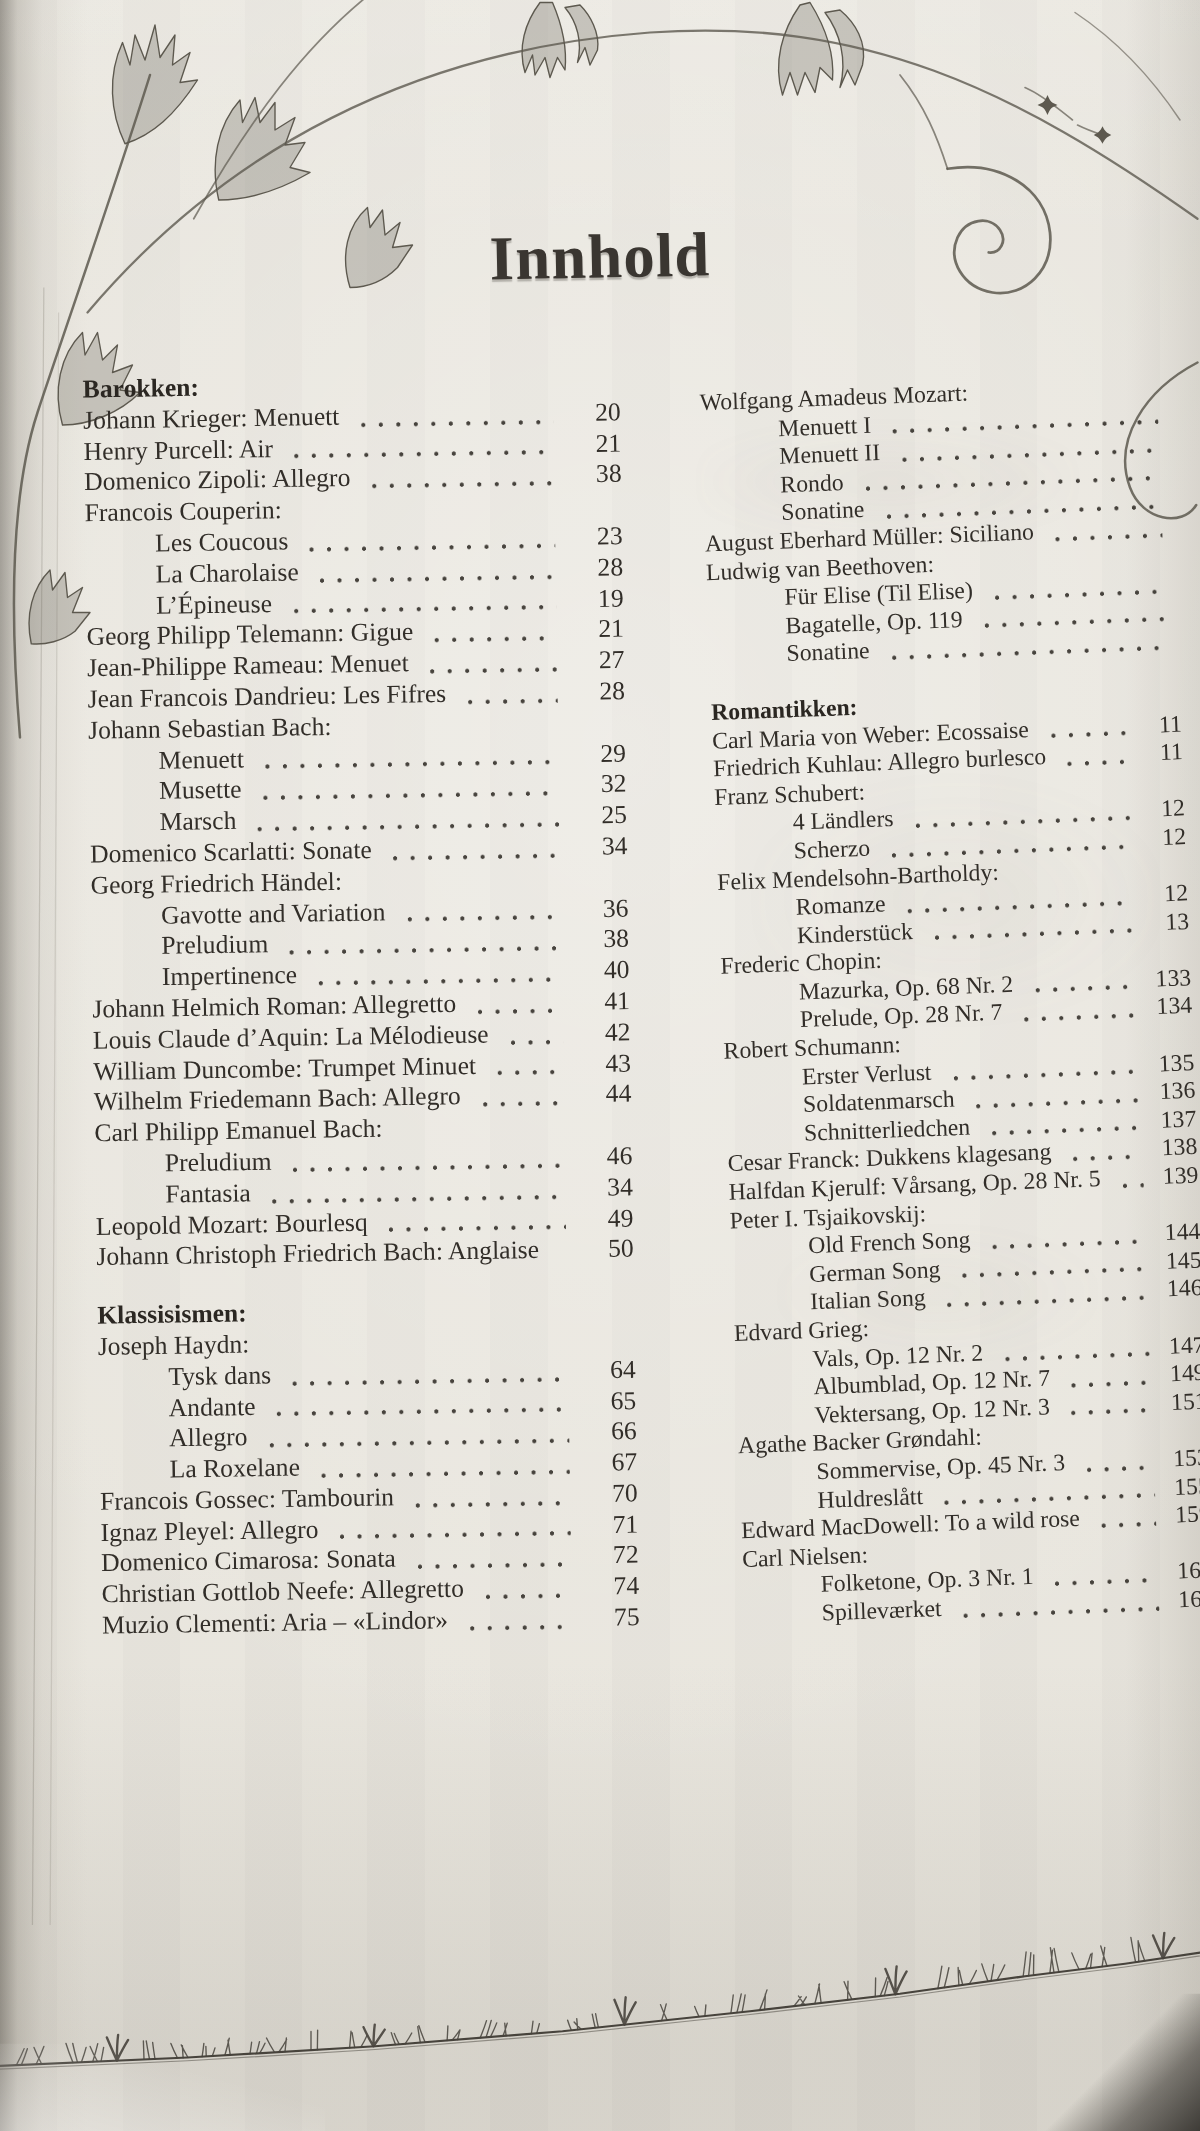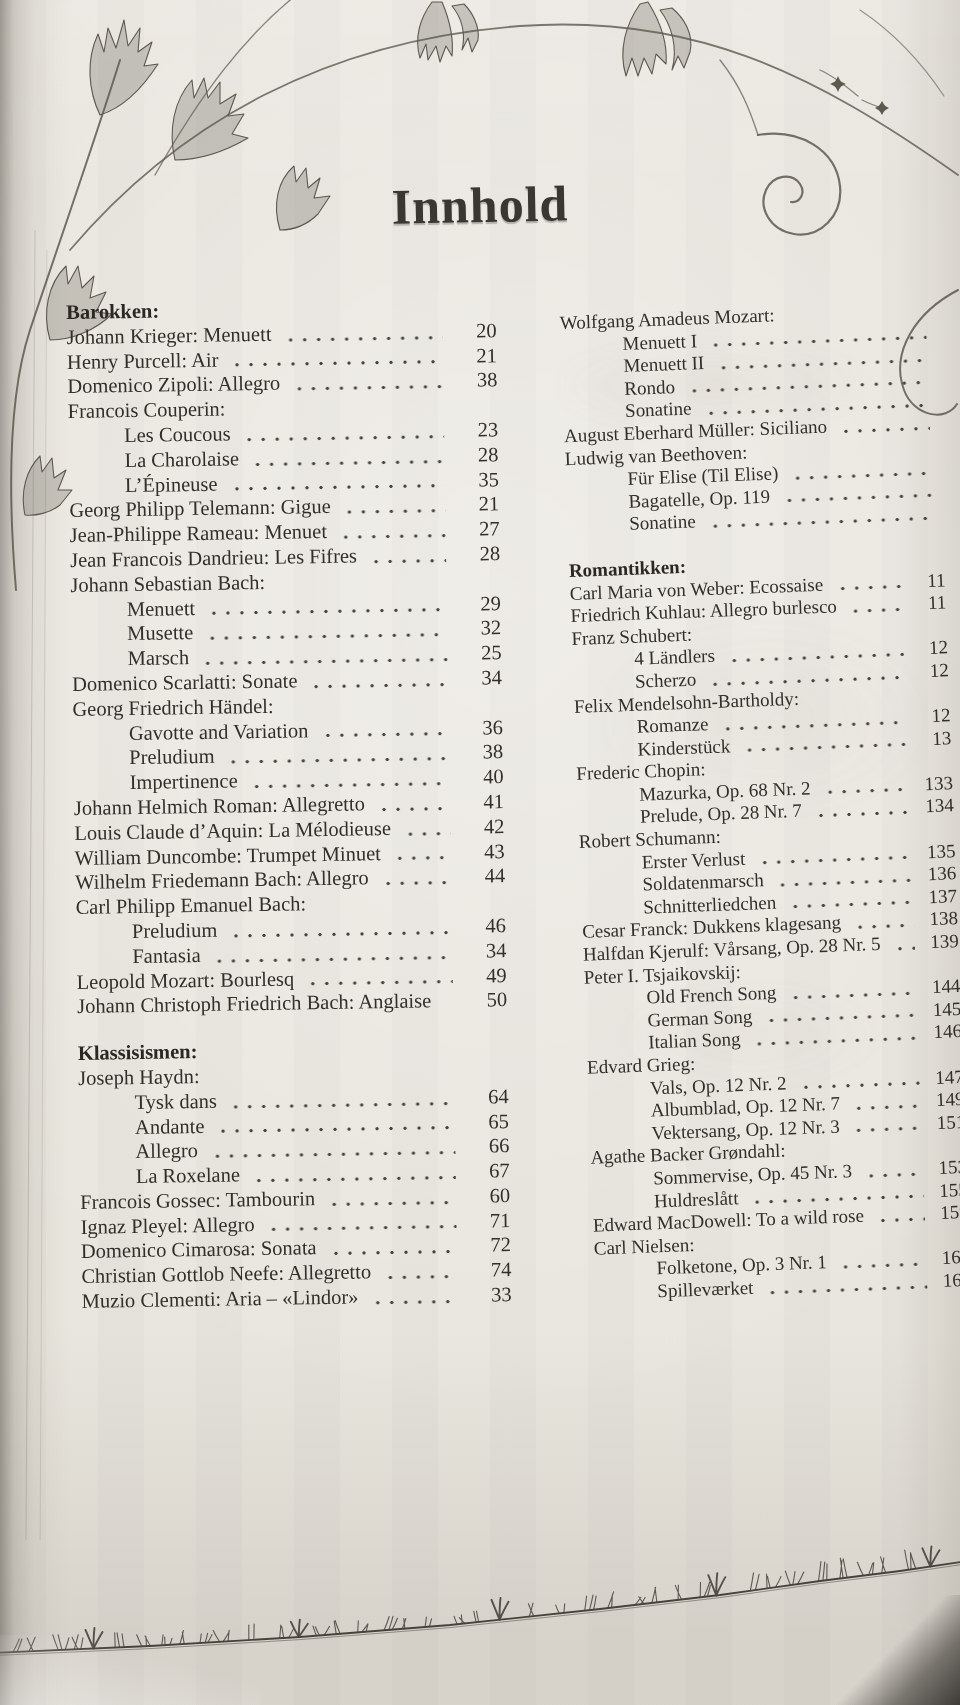--- a/index.html
+++ b/index.html
@@ -130,21 +130,21 @@
       <span class="num">23</span>
     </div>
     <div class="row work indent">
       <span class="label">La Charolaise</span>
       <span class="dots"></span>
       <span class="num">28</span>
     </div>
     <div class="row work indent">
       <span class="label">L’Épineuse</span>
       <span class="dots"></span>
-      <span class="num">35</span>
+      <span class="num">19</span>
     </div>
     <div class="row work">
       <span class="label">Georg Philipp Telemann: Gigue</span>
       <span class="dots"></span>
       <span class="num">21</span>
     </div>
     <div class="row work">
       <span class="label">Jean-Philippe Rameau: Menuet</span>
       <span class="dots"></span>
       <span class="num">27</span>
@@ -260,41 +260,41 @@
       <span class="num">66</span>
     </div>
     <div class="row work indent">
       <span class="label">La Roxelane</span>
       <span class="dots"></span>
       <span class="num">67</span>
     </div>
     <div class="row work">
       <span class="label">Francois Gossec: Tambourin</span>
       <span class="dots"></span>
-      <span class="num">60</span>
+      <span class="num">70</span>
     </div>
     <div class="row work">
       <span class="label">Ignaz Pleyel: Allegro</span>
       <span class="dots"></span>
       <span class="num">71</span>
     </div>
     <div class="row work">
       <span class="label">Domenico Cimarosa: Sonata</span>
       <span class="dots"></span>
       <span class="num">72</span>
     </div>
     <div class="row work">
       <span class="label">Christian Gottlob Neefe: Allegretto</span>
       <span class="dots"></span>
       <span class="num">74</span>
     </div>
     <div class="row work">
       <span class="label">Muzio Clementi: Aria – «Lindor»</span>
       <span class="dots"></span>
-      <span class="num">33</span>
+      <span class="num">75</span>
     </div>
   </div>
 <div class="col col-right" id="col-right">
     <div class="row composer">
       <span class="label">Wolfgang Amadeus Mozart:</span>
     </div>
     <div class="row work indent">
       <span class="label">Menuett I</span>
       <span class="dots"></span>
       <span class="num empty"></span>

